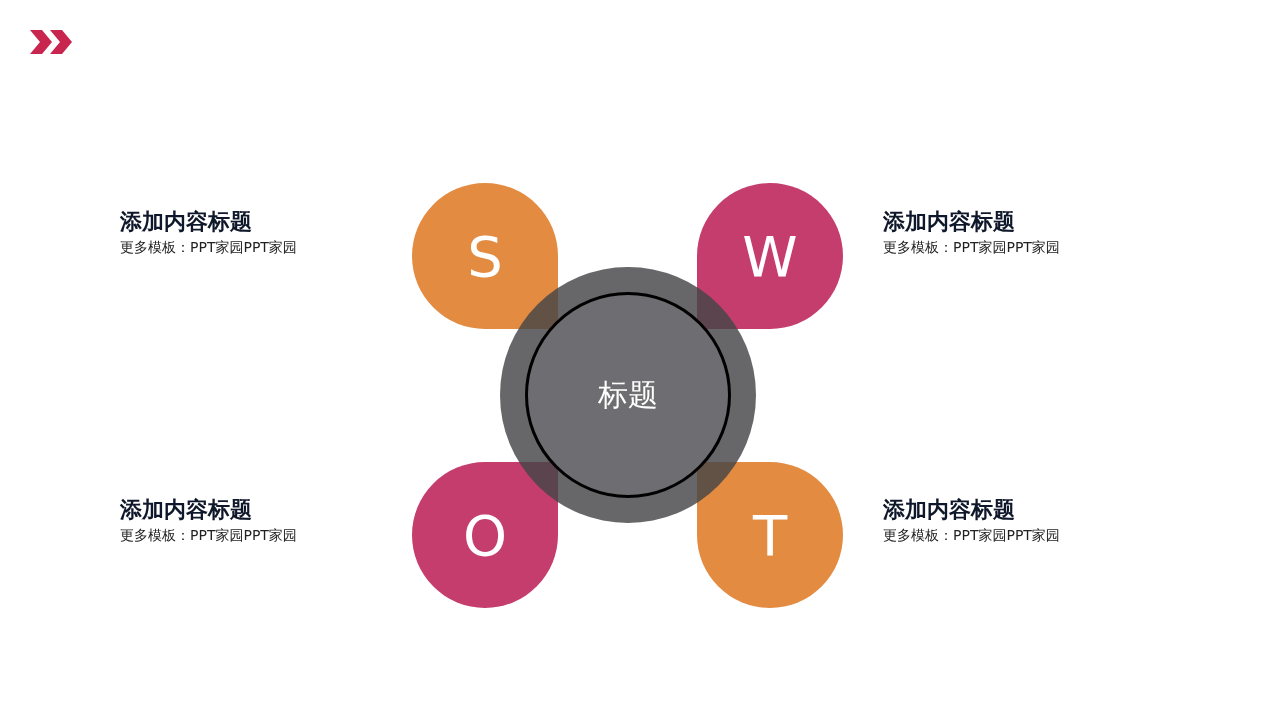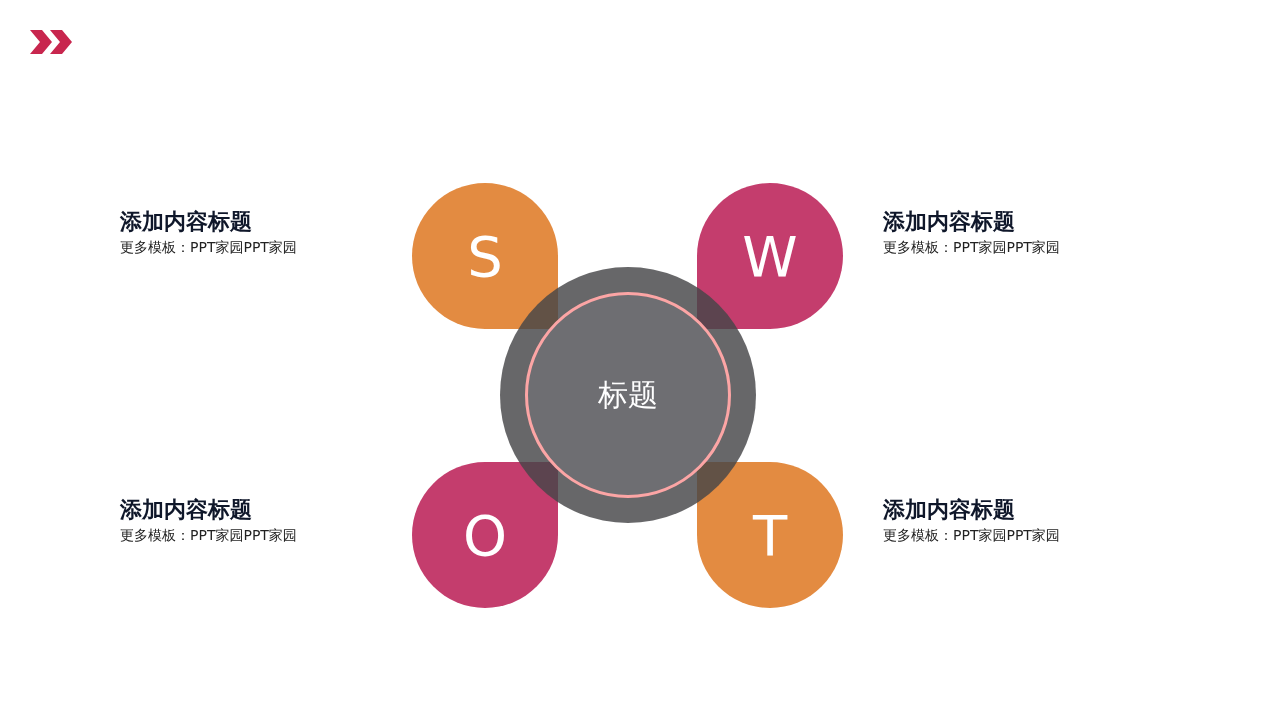--- a/index.html
+++ b/index.html
@@ -12,21 +12,21 @@
   .item { position:absolute; width:260px; }
   .item .t { font-size:22px; font-weight:bold; color:#0f172a; line-height:30px; }
   .item .d { font-size:14px; color:#222; line-height:20px; }
   .petal { position:absolute; width:146px; height:146px; display:flex; align-items:center; justify-content:center;
            color:#fff; font-size:56px; }
   .orange { background:#e38b41; }
   .pink { background:#c43d6d; }
   .ring { position:absolute; left:500px; top:267px; width:256px; height:256px; border-radius:50%;
           background:rgba(70,70,72,0.82); }
   .inner { position:absolute; left:525px; top:292px; width:200px; height:200px; border-radius:50%;
-           border:3px solid #fca5a5; background:#6e6e72; display:flex; align-items:center; justify-content:center;
+           border:3px solid #000000; background:#6e6e72; display:flex; align-items:center; justify-content:center;
            color:#fff; font-size:30px; }
 </style>
 </head>
 <body>
 
 <div class="header">
   <div class="chev">
     <svg width="48" height="28" viewBox="0 0 48 28">
       <polygon points="2,2 14,2 24,14 14,26 2,26 12,14" fill="#c8264e"></polygon>
       <polygon points="22,2 34,2 44,14 34,26 22,26 32,14" fill="#c8264e"></polygon>

